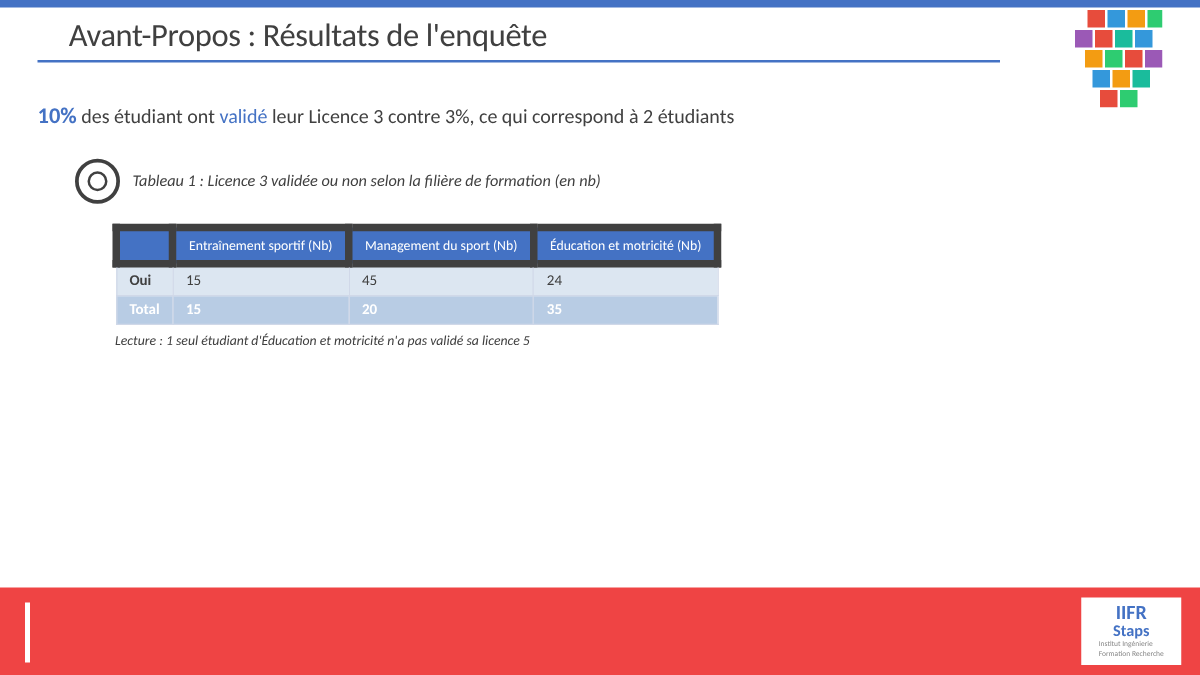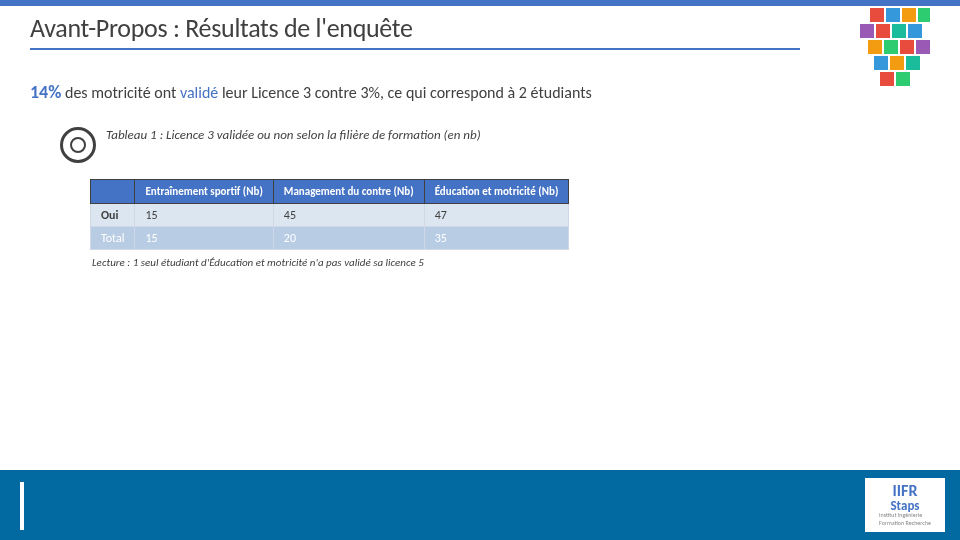--- a/index.html
+++ b/index.html
@@ -30,21 +30,21 @@
       background: #4472C4;
     }
 
     
     .bottom-bar {
       position: absolute;
       bottom: 0;
       left: 0;
       width: 100%;
       height: 70px;
-      background: #0369a1;
+      background: #ef4444;
     }
 
     
     .bottom-left-accent {
       position: absolute;
       bottom: 10px;
       left: 20px;
       width: 4px;
       height: 48px;
       background: #ffffff;
@@ -56,20 +56,21 @@
       top: 12px;
       left: 30px;
       right: 160px;
     }
 
     .title-text {
       font-size: 26px;
       font-weight: 400;
       color: #404040;
       letter-spacing: -0.3px;
+      margin-left: 25px;
     }
 
     .title-underline {
       width: 100%;
       height: 2px;
       background: #4472C4;
       margin-top: 4px;
     }
 
     
@@ -103,20 +104,21 @@
     }
 
     .main-stat-text .highlight-valid {
       color: #4472C4;
       font-weight: 400;
     }
 
     
     .table-caption-row {
       display: flex;
+      align-items: center;
       margin-bottom: 16px;
       margin-left: 30px;
     }
 
     .circle-icon {
       width: 36px;
       height: 36px;
       border-radius: 50%;
       border: 3px solid #404040;
       display: flex;
@@ -147,44 +149,44 @@
     .data-table {
       border-collapse: collapse;
       font-size: 12px;
     }
 
     .data-table th {
       background: #4472C4;
       color: #ffffff;
       padding: 5px 10px;
       text-align: left;
-      font-weight: 700;
+      font-weight: 400;
       font-size: 11px;
-      border: 1px solid #404040;
+      border: 6px solid #404040;
     }
 
     .data-table td {
       padding: 4px 10px;
       border: 1px solid #d0d8e8;
       font-size: 12px;
       color: #404040;
     }
 
     .data-table tr:nth-child(odd) td {
       background: #dce6f1;
     }
 
     .data-table tr:nth-child(even) td {
       background: #b8cce4;
     }
 
     .data-table .row-total td {
       background: #4472C4;
       color: #ffffff;
-      font-weight: 400;
+      font-weight: 700;
     }
 
     .data-table .row-label {
       font-weight: 600;
       margin-left: 39px;
     }
 
     .lecture-text {
       font-size: 11px;
       color: #404040;
@@ -269,46 +271,46 @@
       <rect x="96" y="48" width="14" height="14" fill="#1ABC9C"></rect>
 
       <rect x="70" y="64" width="14" height="14" fill="#E74C3C"></rect>
       <rect x="86" y="64" width="14" height="14" fill="#2ECC71"></rect>
     </svg>
   </div>
 
   <div class="content-area">
 
     <div class="main-stat-text">
-      <span class="highlight-percent">14%</span><span> des motricité ont </span><span class="highlight-valid">validé</span><span> leur Licence 3 contre 3%, ce qui correspond à 2 étudiants</span>
+      <span class="highlight-percent">10%</span><span> des étudiant ont </span><span class="highlight-valid">validé</span><span> leur Licence 3 contre 3%, ce qui correspond à 2 étudiants</span>
     </div>
 
     <div class="table-caption-row">
       <div class="circle-icon">
         <div class="circle-icon-inner"></div>
       </div>
       <span class="table-caption-text">Tableau 1 : Licence 3 validée ou non selon la filière de formation (en nb)</span>
     </div>
 
     <div class="data-table-wrapper">
       <table class="data-table">
         <thead>
           <tr>
             <th></th>
             <th>Entraînement sportif (Nb)</th>
-            <th>Management du contre (Nb)</th>
+            <th>Management du sport (Nb)</th>
             <th>Éducation et motricité (Nb)</th>
           </tr>
         </thead>
         <tbody>
           <tr>
             <td class="row-label">Oui</td>
             <td>15</td>
             <td>45</td>
-            <td>47</td>
+            <td>24</td>
           </tr>
           <tr class="row-total">
             <td class="row-label">Total</td>
             <td>15</td>
             <td>20</td>
             <td>35</td>
           </tr>
         </tbody>
       </table>
 

